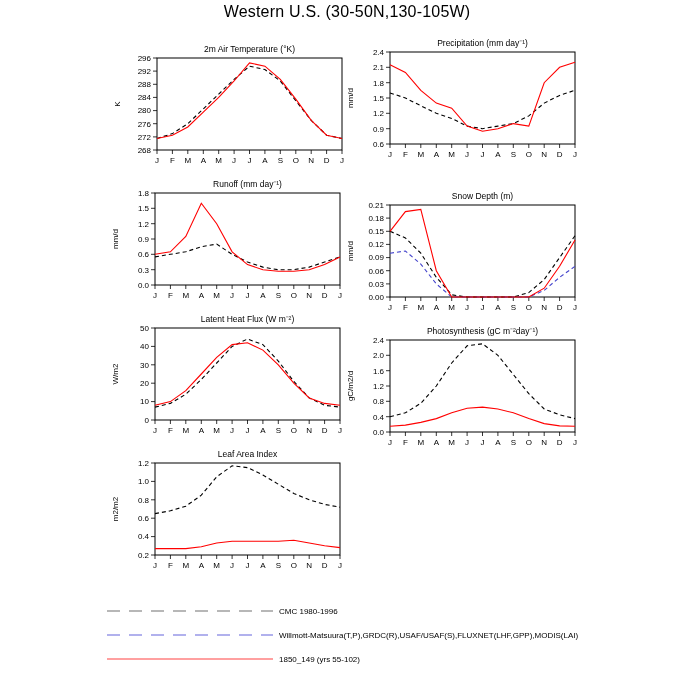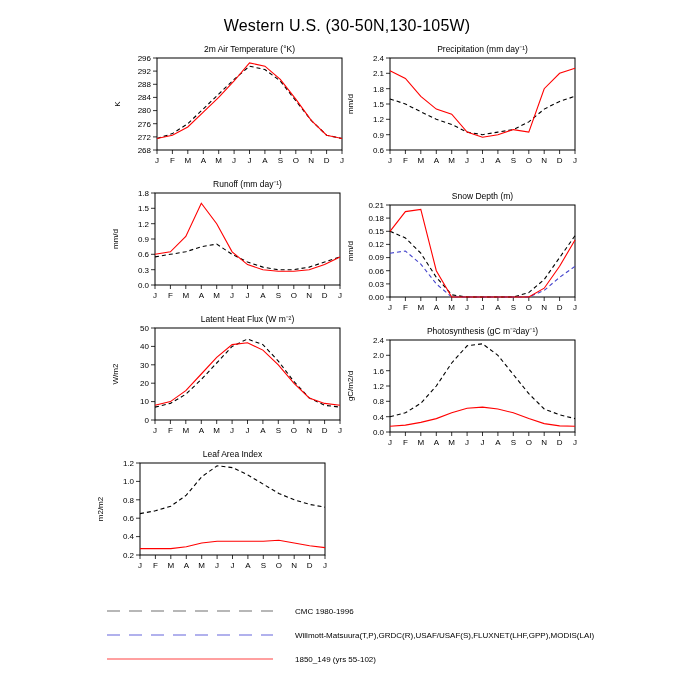--- a/index.html
+++ b/index.html
@@ -1,30 +1,30 @@
 <!DOCTYPE html>
 <html><head>
 <meta charset="utf-8">
 <style>
   *{margin:0;padding:0;box-sizing:border-box}
   html,body{width:700px;height:700px;background:#fff;font-family:"Liberation Sans",sans-serif}
   .figure{position:relative;width:700px;height:700px;background:#fff;overflow:hidden}
-  .figure-title{position:absolute;top:17px;left:0;width:694px;text-align:center;
+  .figure-title{position:absolute;top:3px;left:0;width:694px;text-align:center;
     font-size:16px;font-weight:400;color:#000;letter-spacing:0.2px}
   .chart{position:absolute;width:250px;height:148px}
   .c0{left:107px;top:42px}
-  .c1{left:340px;top:42px}
+  .c1{left:340px;top:36px}
   .c2{left:105px;top:177px}
   .c3{left:340px;top:189px}
   .c4{left:105px;top:312px}
   .c5{left:340px;top:324px}
-  .c6{left:90px;top:447px}
+  .c6{left:105px;top:447px}
   .legend{position:absolute;left:105px;top:599px}
   .legend-row{display:flex;align-items:center;height:24px}
-  .legend-row .lbl{font-size:8px;color:#000;margin-left:20px;white-space:nowrap}
+  .legend-row .lbl{font-size:8px;color:#000;margin-left:4px;white-space:nowrap}
 </style>
 </head>
 <body>
 
 <div class="figure">
   <div class="figure-title">Western U.S. (30-50N,130-105W)</div>
 
   <div class="chart c0"><svg width="250" height="148" font-family="Liberation Sans, sans-serif" fill="#000">
         <text x="142.5" y="10" font-size="8.5" text-anchor="middle">2m Air Temperature (°K)</text>
         <text x="13" y="62" font-size="8" text-anchor="middle" transform="rotate(-90 13 62)">K</text>

